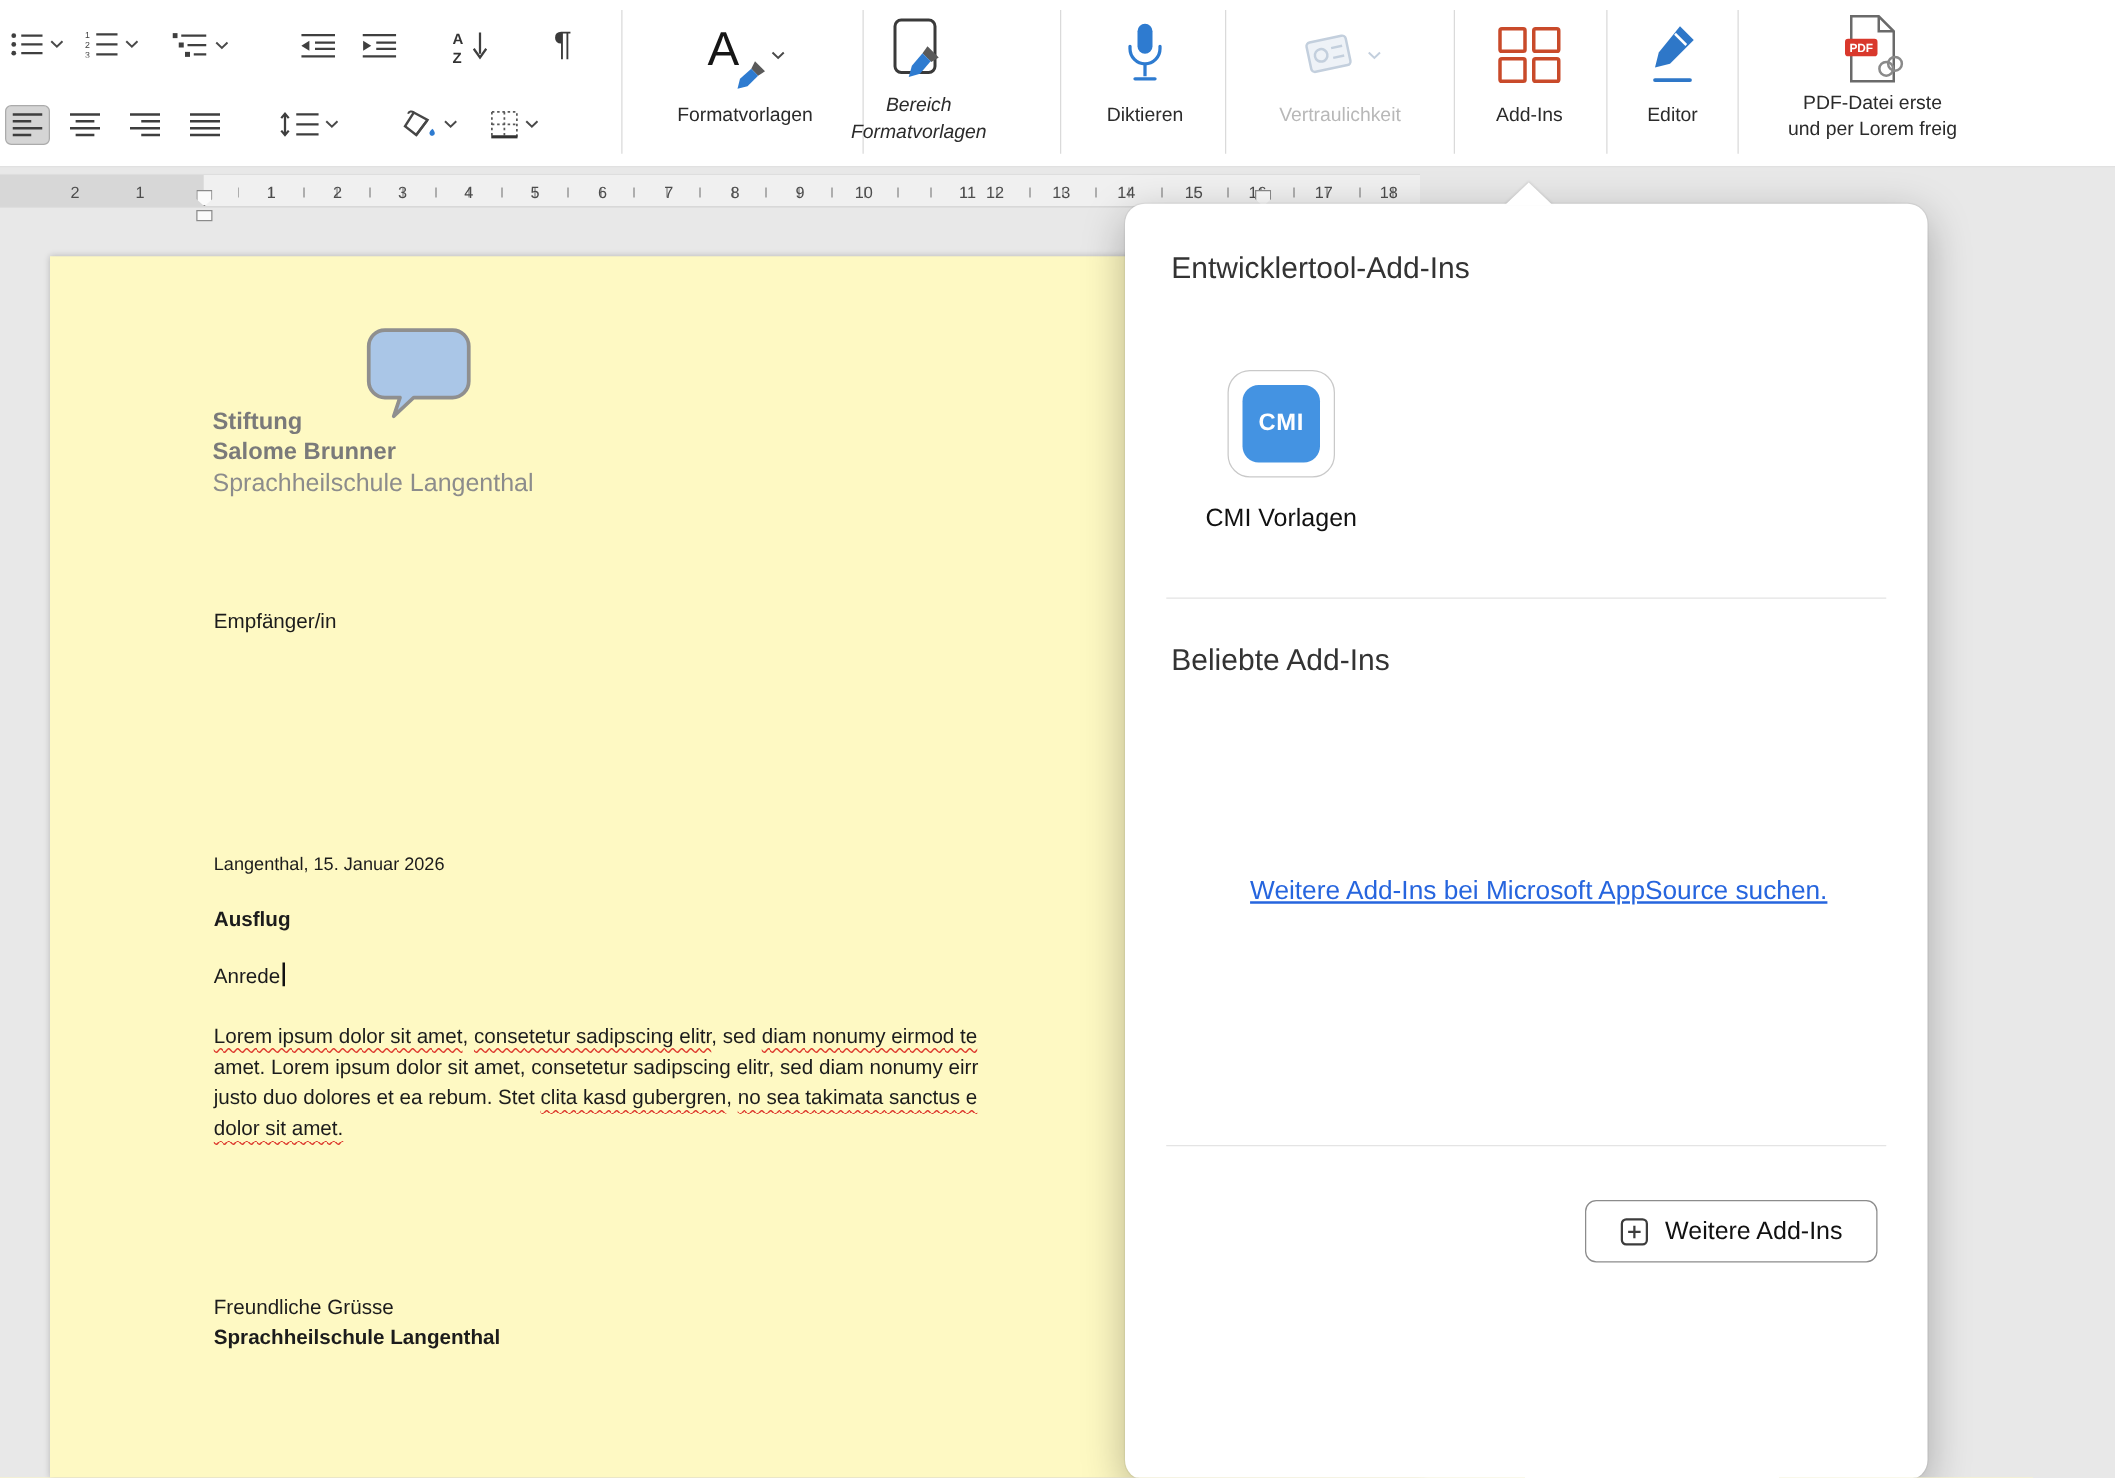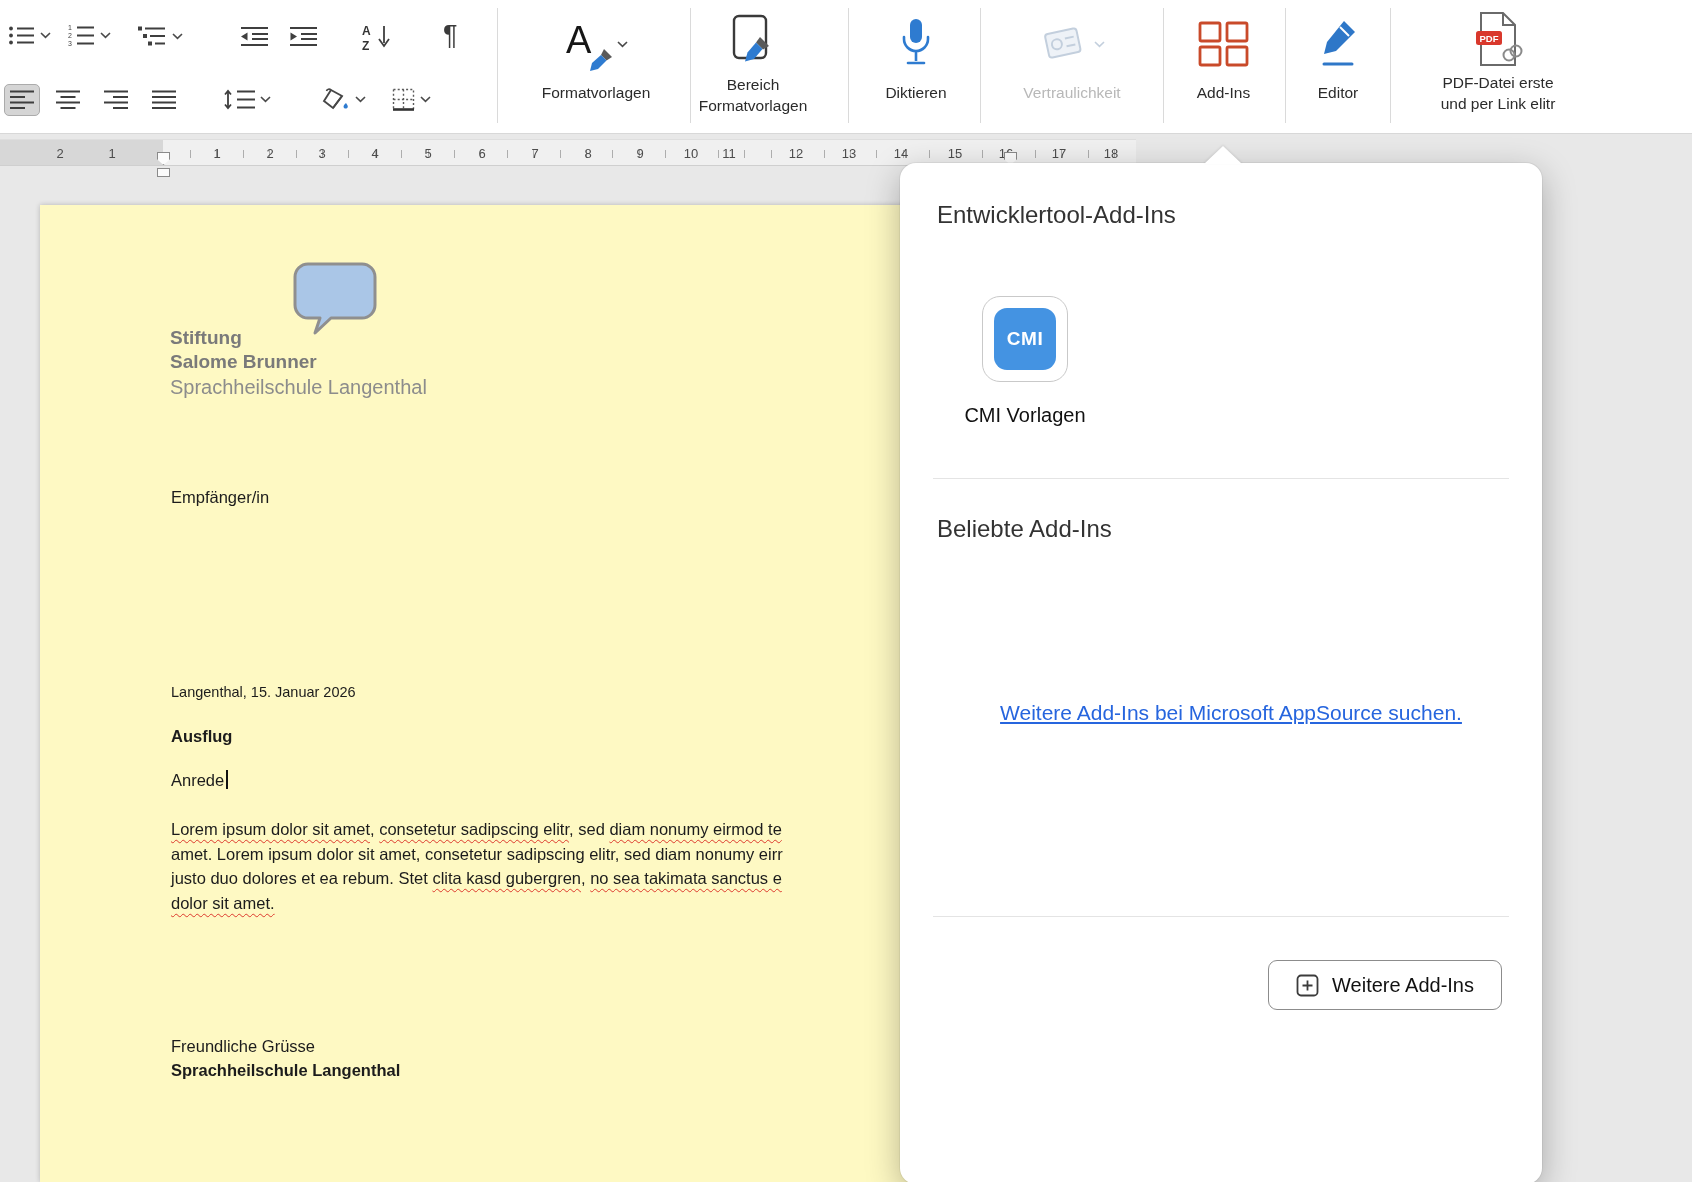--- a/index.html
+++ b/index.html
@@ -211,21 +211,21 @@
             <path d="M13 8l5.5 5.5L10 22l-8 2 2-8z" fill="#2e7bd0"></path>
           </svg>
       </div>
       <svg width="11" height="7" viewBox="0 0 11 7">
           <path d="M1 1l4.5 4.3L10 1" fill="none" stroke="#4a4a4a" stroke-width="1.6"></path>
         </svg>
     </div>
     <div class="lbl">Formatvorlagen</div>
   </div>
 
-  <div class="bigbtn" style="left:693px; width:120px;">
+  <div class="bigbtn" style="left:675px; width:120px;font-style:italic;">
     <div class="iconarea" style="height:68px;">
       <svg width="46" height="54" viewBox="0 0 46 54">
           <rect x="4" y="3" width="32" height="42" rx="5" fill="none" stroke="#3a3a3a" stroke-width="2.4"></rect>
           <path d="M30 24l9 9-6 3.5-7-7z" fill="#5a5a5a"></path>
           <path d="M26 29.5l6.5 6.5L24 46l-9 2.5 2.5-9z" fill="#2e7bd0"></path>
         </svg>
     </div>
     <div class="lbl">
       <div>Bereich</div>
       <div>Formatvorlagen</div>
@@ -291,41 +291,41 @@
           <path d="M8 2h22l12 12v40H8z" fill="#fff" stroke="#6a6a6a" stroke-width="2"></path>
           <path d="M30 2v12h12" fill="none" stroke="#6a6a6a" stroke-width="2"></path>
           <rect x="3" y="20" width="26" height="14" rx="2.5" fill="#d9382c"></rect>
           <text x="16" y="30.5" font-size="9.5" font-weight="bold" fill="#fff" text-anchor="middle">PDF</text>
           <circle cx="36" cy="44" r="5.5" fill="none" stroke="#8a8a8a" stroke-width="2"></circle>
           <circle cx="43" cy="40" r="5.5" fill="none" stroke="#8a8a8a" stroke-width="2"></circle>
         </svg>
     </div>
     <div class="lbl">
       <div>PDF-Datei erste</div>
-      <div>und per Link elitr</div>
+      <div>und per Lorem freig</div>
     </div>
   </div>
 </div>
 
 <div class="ruler">
   <div class="ruler-margin"></div>
   <div class="ruler-ticks"></div>
   <span class="rnum" style="left:60px;">2</span>
   <span class="rnum" style="left:112px;">1</span>
   <span class="rnum" style="left:217px;">1</span>
   <span class="rnum" style="left:270px;">2</span>
   <span class="rnum" style="left:322px;">3</span>
   <span class="rnum" style="left:375px;">4</span>
   <span class="rnum" style="left:428px;">5</span>
   <span class="rnum" style="left:482px;">6</span>
   <span class="rnum" style="left:535px;">7</span>
   <span class="rnum" style="left:588px;">8</span>
   <span class="rnum" style="left:640px;">9</span>
   <span class="rnum" style="left:691px;">10</span>
-  <span class="rnum" style="left:729px;">11</span>
+  <span class="rnum" style="left:774px;">11</span>
   <span class="rnum" style="left:796px;">12</span>
   <span class="rnum" style="left:849px;">13</span>
   <span class="rnum" style="left:901px;">14</span>
   <span class="rnum" style="left:955px;">15</span>
   <span class="rnum" style="left:1006px;">16</span>
   <span class="rnum" style="left:1059px;">17</span>
   <span class="rnum" style="left:1111px;">18</span>
 </div>
 <div class="marker-house" style="left:157px; top:152px;"></div>
 <div class="marker-sq" style="left:157px; top:168px;"></div>

